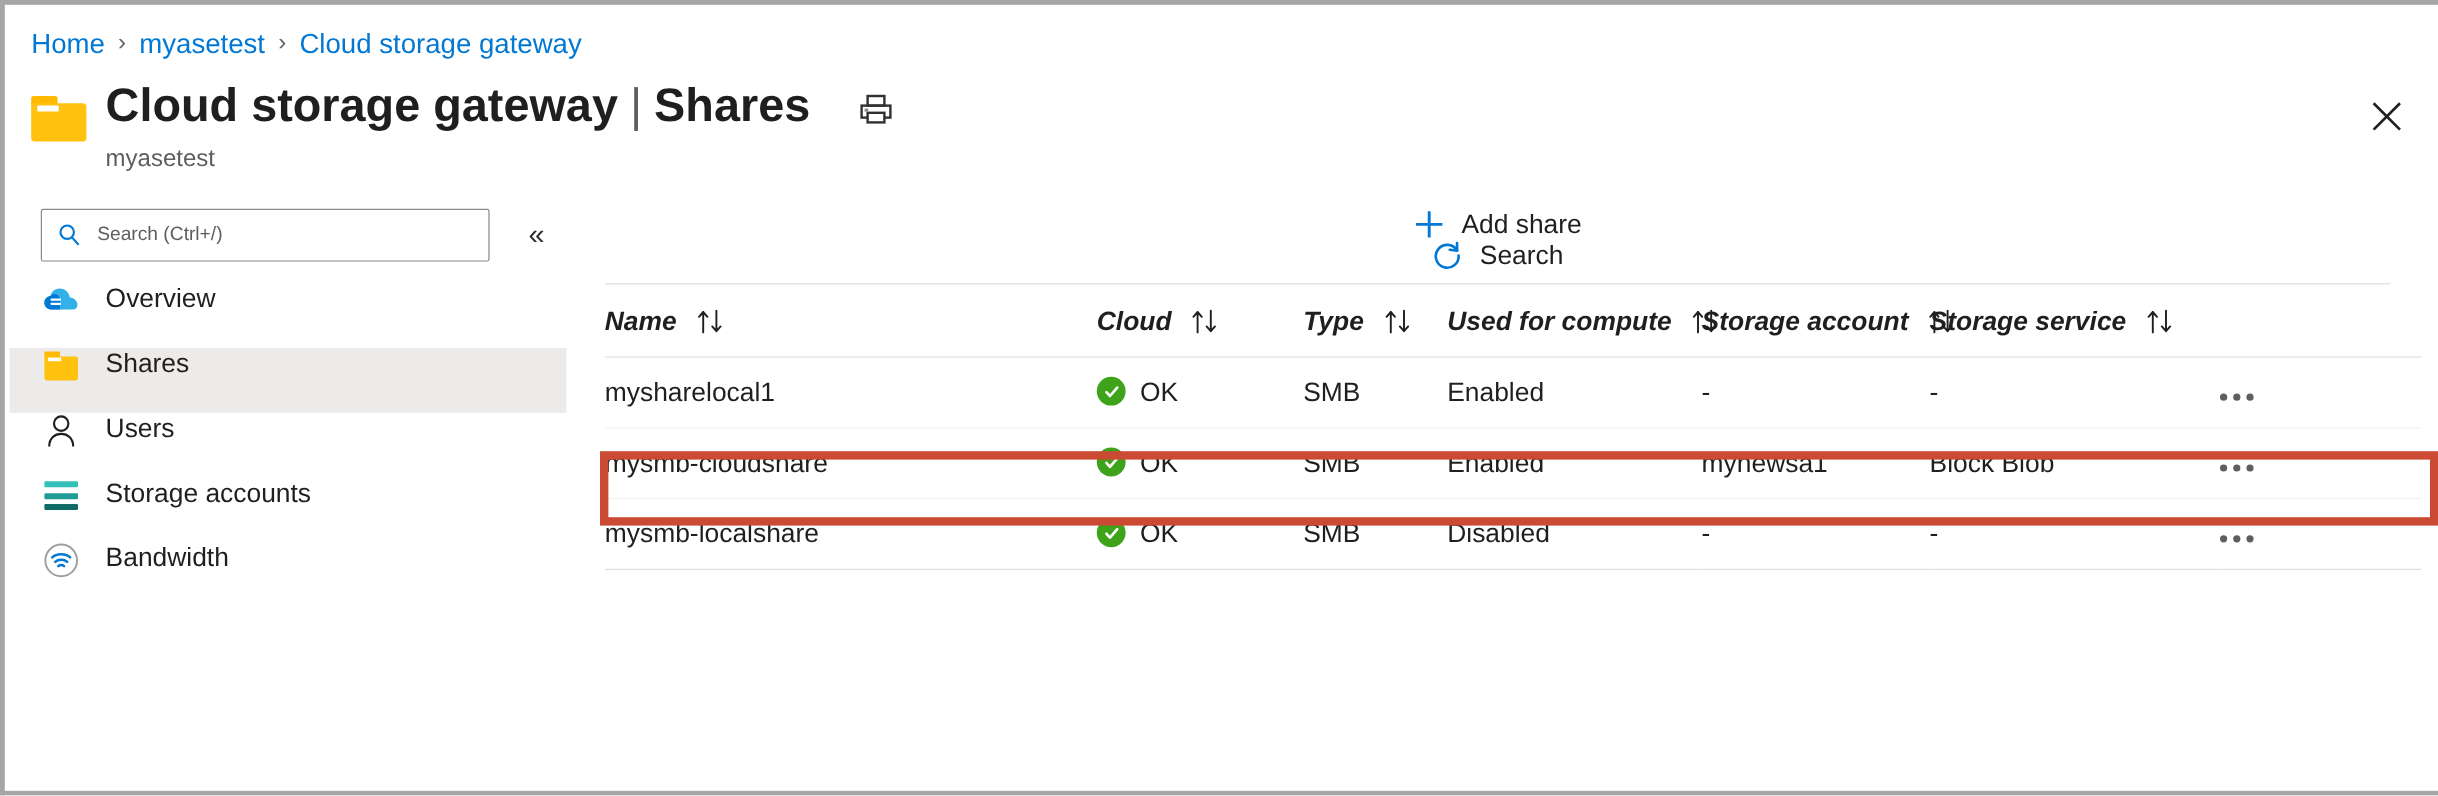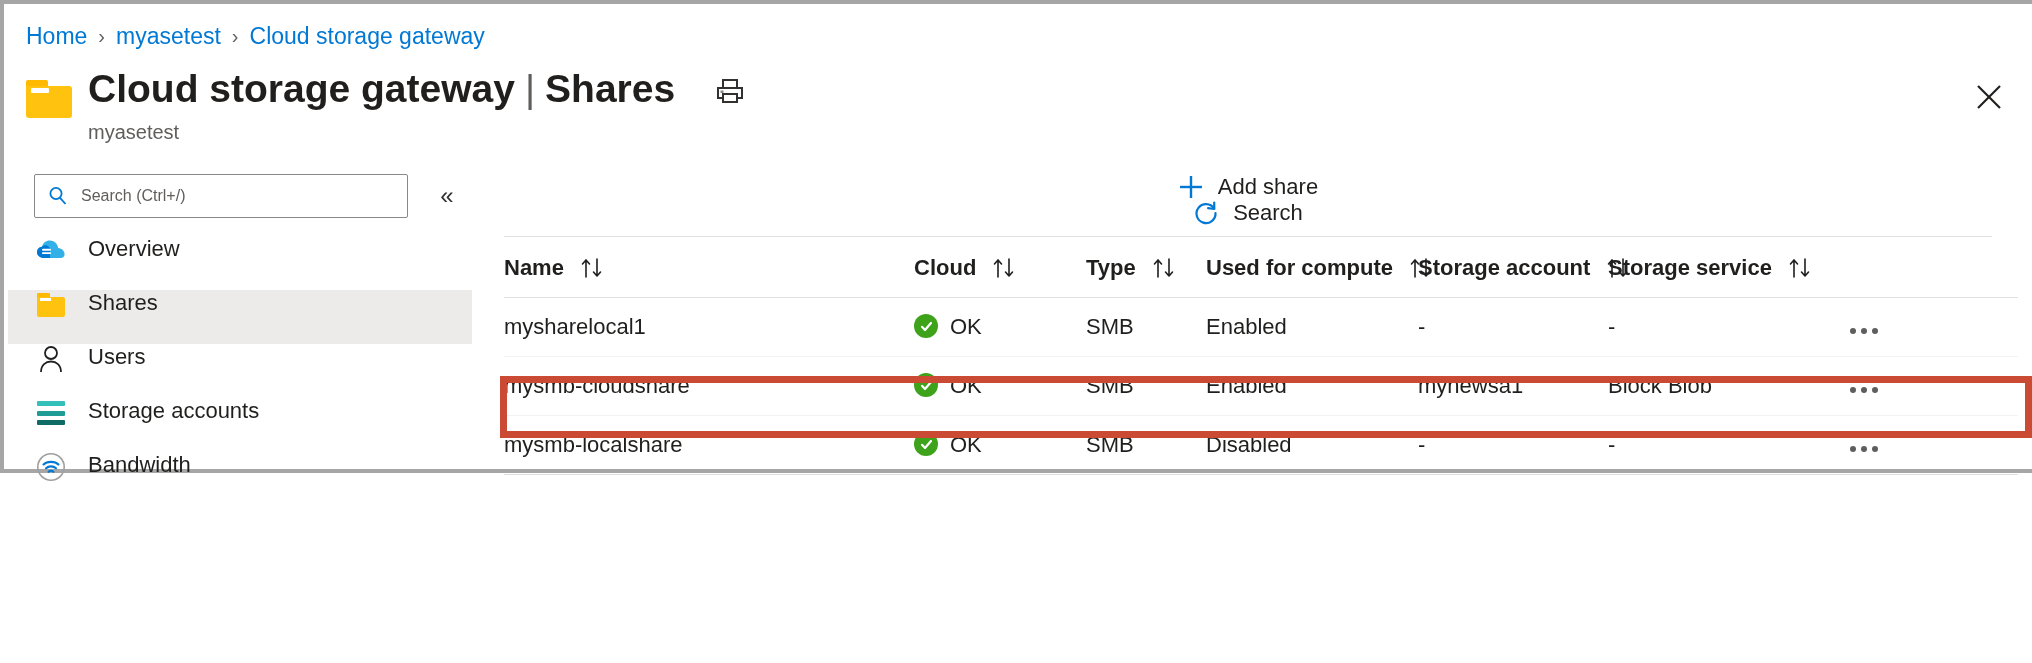--- a/index.html
+++ b/index.html
@@ -10,21 +10,21 @@
   body {
     width: 2032px;
     height: 663px;
     font-family: "Liberation Sans", sans-serif;
     color: #1b1a19;
     overflow: hidden;
   }
   .window {
     position: relative;
     width: 2032px;
-    height: 473px;
+    height: 663px;
     box-sizing: border-box;
     border-top: 4px solid #a6a6a6;
     border-left: 4px solid #a6a6a6;
     border-bottom: 4px solid #a6a6a6;
     border-right: 0;
     background: #ffffff;
   }
 
   
   .breadcrumb {
@@ -242,20 +242,21 @@
     table-layout: fixed;
   }
   table.shares th {
     text-align: left;
     font-size: 22px;
     font-weight: bold;
     color: #201f1e;
     padding: 18px 0 16px 0;
     border-bottom: 1px solid #e1dfdd;
     white-space: nowrap;
+    font-style: italic;
   }
   .th-inner { display: flex; align-items: center; }
   .sort-ic { margin-left: 16px; display:inline-flex; flex:none; }
   table.shares td {
     font-size: 22px;
     color: #201f1e;
     padding: 16px 0;
     border-bottom: 1px solid #f3f2f1;
     white-space: nowrap;
   }

